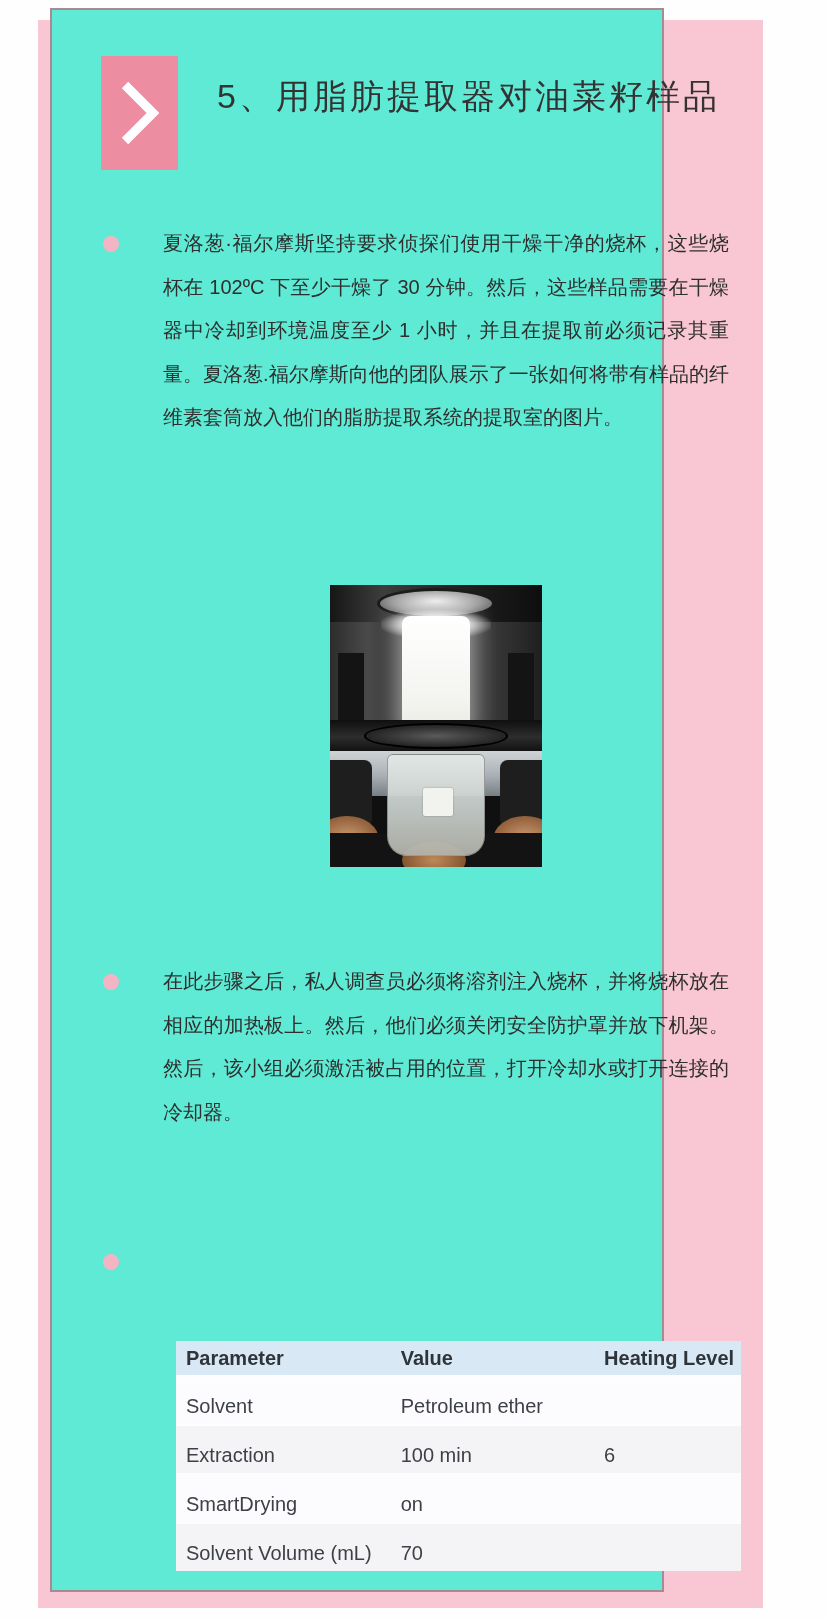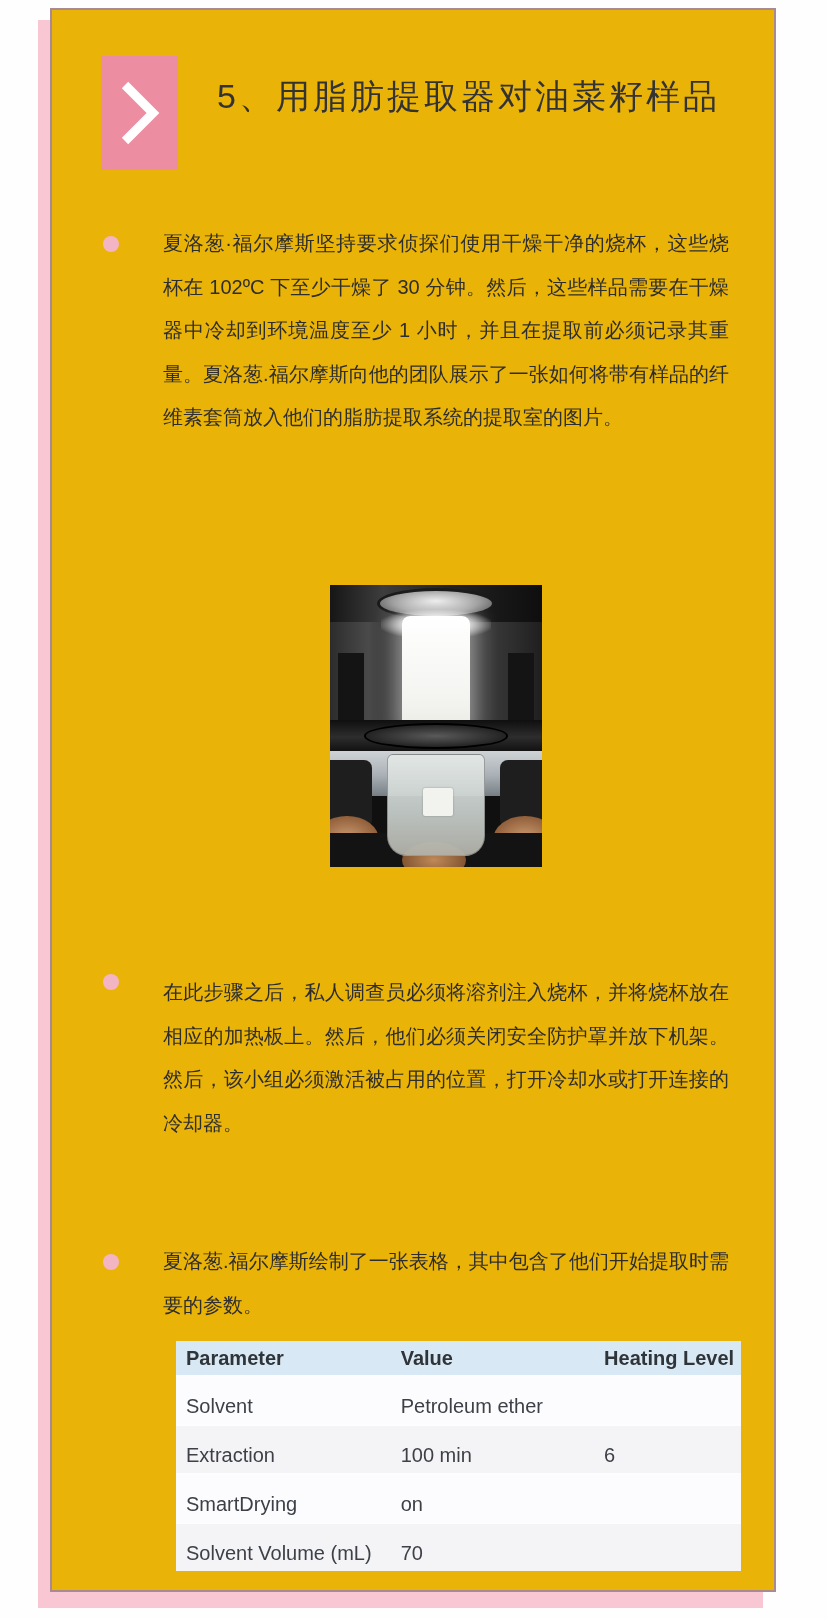--- a/index.html
+++ b/index.html
@@ -5,22 +5,22 @@
   html,body { margin:0; padding:0; background:#ffffff; }
   .page {
     position:relative; width:827px; height:1619px; background:#fefefe;
     font-family:"Liberation Sans","DejaVu Sans",sans-serif; overflow:hidden;
   }
   .backdrop {
     position:absolute; left:38px; top:20px; width:725px; height:1588px;
     background:#f9c6d3;
   }
   .card {
-    position:absolute; left:50px; top:8px; width:726px; height:1584px;
-    background:#eab308; border:2px solid #a98a92; box-sizing:border-box;
+    position:absolute; left:50px; top:8px; width:614px; height:1584px;
+    background:#5eead4; border:2px solid #a98a92; box-sizing:border-box;
   }
   
   .hdr-square {
     position:absolute; left:49px; top:46px; width:77px; height:114px;
     background:#ed8da2; display:flex; align-items:center; justify-content:center;
   }
   .hdr-square svg { width:46px; height:66px; }
   .title {
     position:absolute; left:165px; top:60px; margin:0;
     font-size:34px; font-weight:500; color:#333333;
@@ -34,21 +34,21 @@
   }
   .dot1 { left:51px; top:226px; }
   .dot2 { left:51px; top:964px; }
   .dot3 { left:51px; top:1244px; }
   .para {
     position:absolute; left:111px; width:566px; margin:0;
     font-size:20px; color:#2e2e2e; line-height:43.5px;
     text-align:justify; text-justify:inter-ideograph;
   }
   .p1 { top:212px; }
-  .p2 { top:950px;margin-top:11px; }
+  .p2 { top:950px; }
   .p3 { top:1230px; }
   
   .photo {
     position:absolute; left:278px; top:575px; width:212px; height:282px;
     background:#101010; overflow:hidden; margin:0;
   }
   .photo * { position:absolute; }
   .ph-topband { left:0; top:0; width:100%; height:13%;
     background:linear-gradient(90deg,#161616,#3d3d3d 25%,#232323 55%,#0e0e0e); }
   .ph-midbg { left:0; top:13%; width:100%; height:35%;
@@ -141,21 +141,20 @@
       <div class="ph-bottom"></div>
       <div class="ph-amber-c"></div>
       <div class="ph-beaker"></div>
       <div class="ph-label"></div>
     </figure>
 
     <span class="dot dot2"></span>
     <p class="para p2">在此步骤之后，私人调查员必须将溶剂注入烧杯，并将烧杯放在相应的加热板上。然后，他们必须关闭安全防护罩并放下机架。然后，该小组必须激活被占用的位置，打开冷却水或打开连接的冷却器。</p>
 
     <span class="dot dot3"></span>
-    <p class="para p3">夏洛葱.福尔摩斯绘制了一张表格，其中包含了他们开始提取时需要的参数。</p>
 
     <table class="params">
       <colgroup>
           <col class="c1">
           <col class="c2">
           <col class="c3">
         </colgroup>
       <thead>
         <tr>
           <th>Parameter</th>

